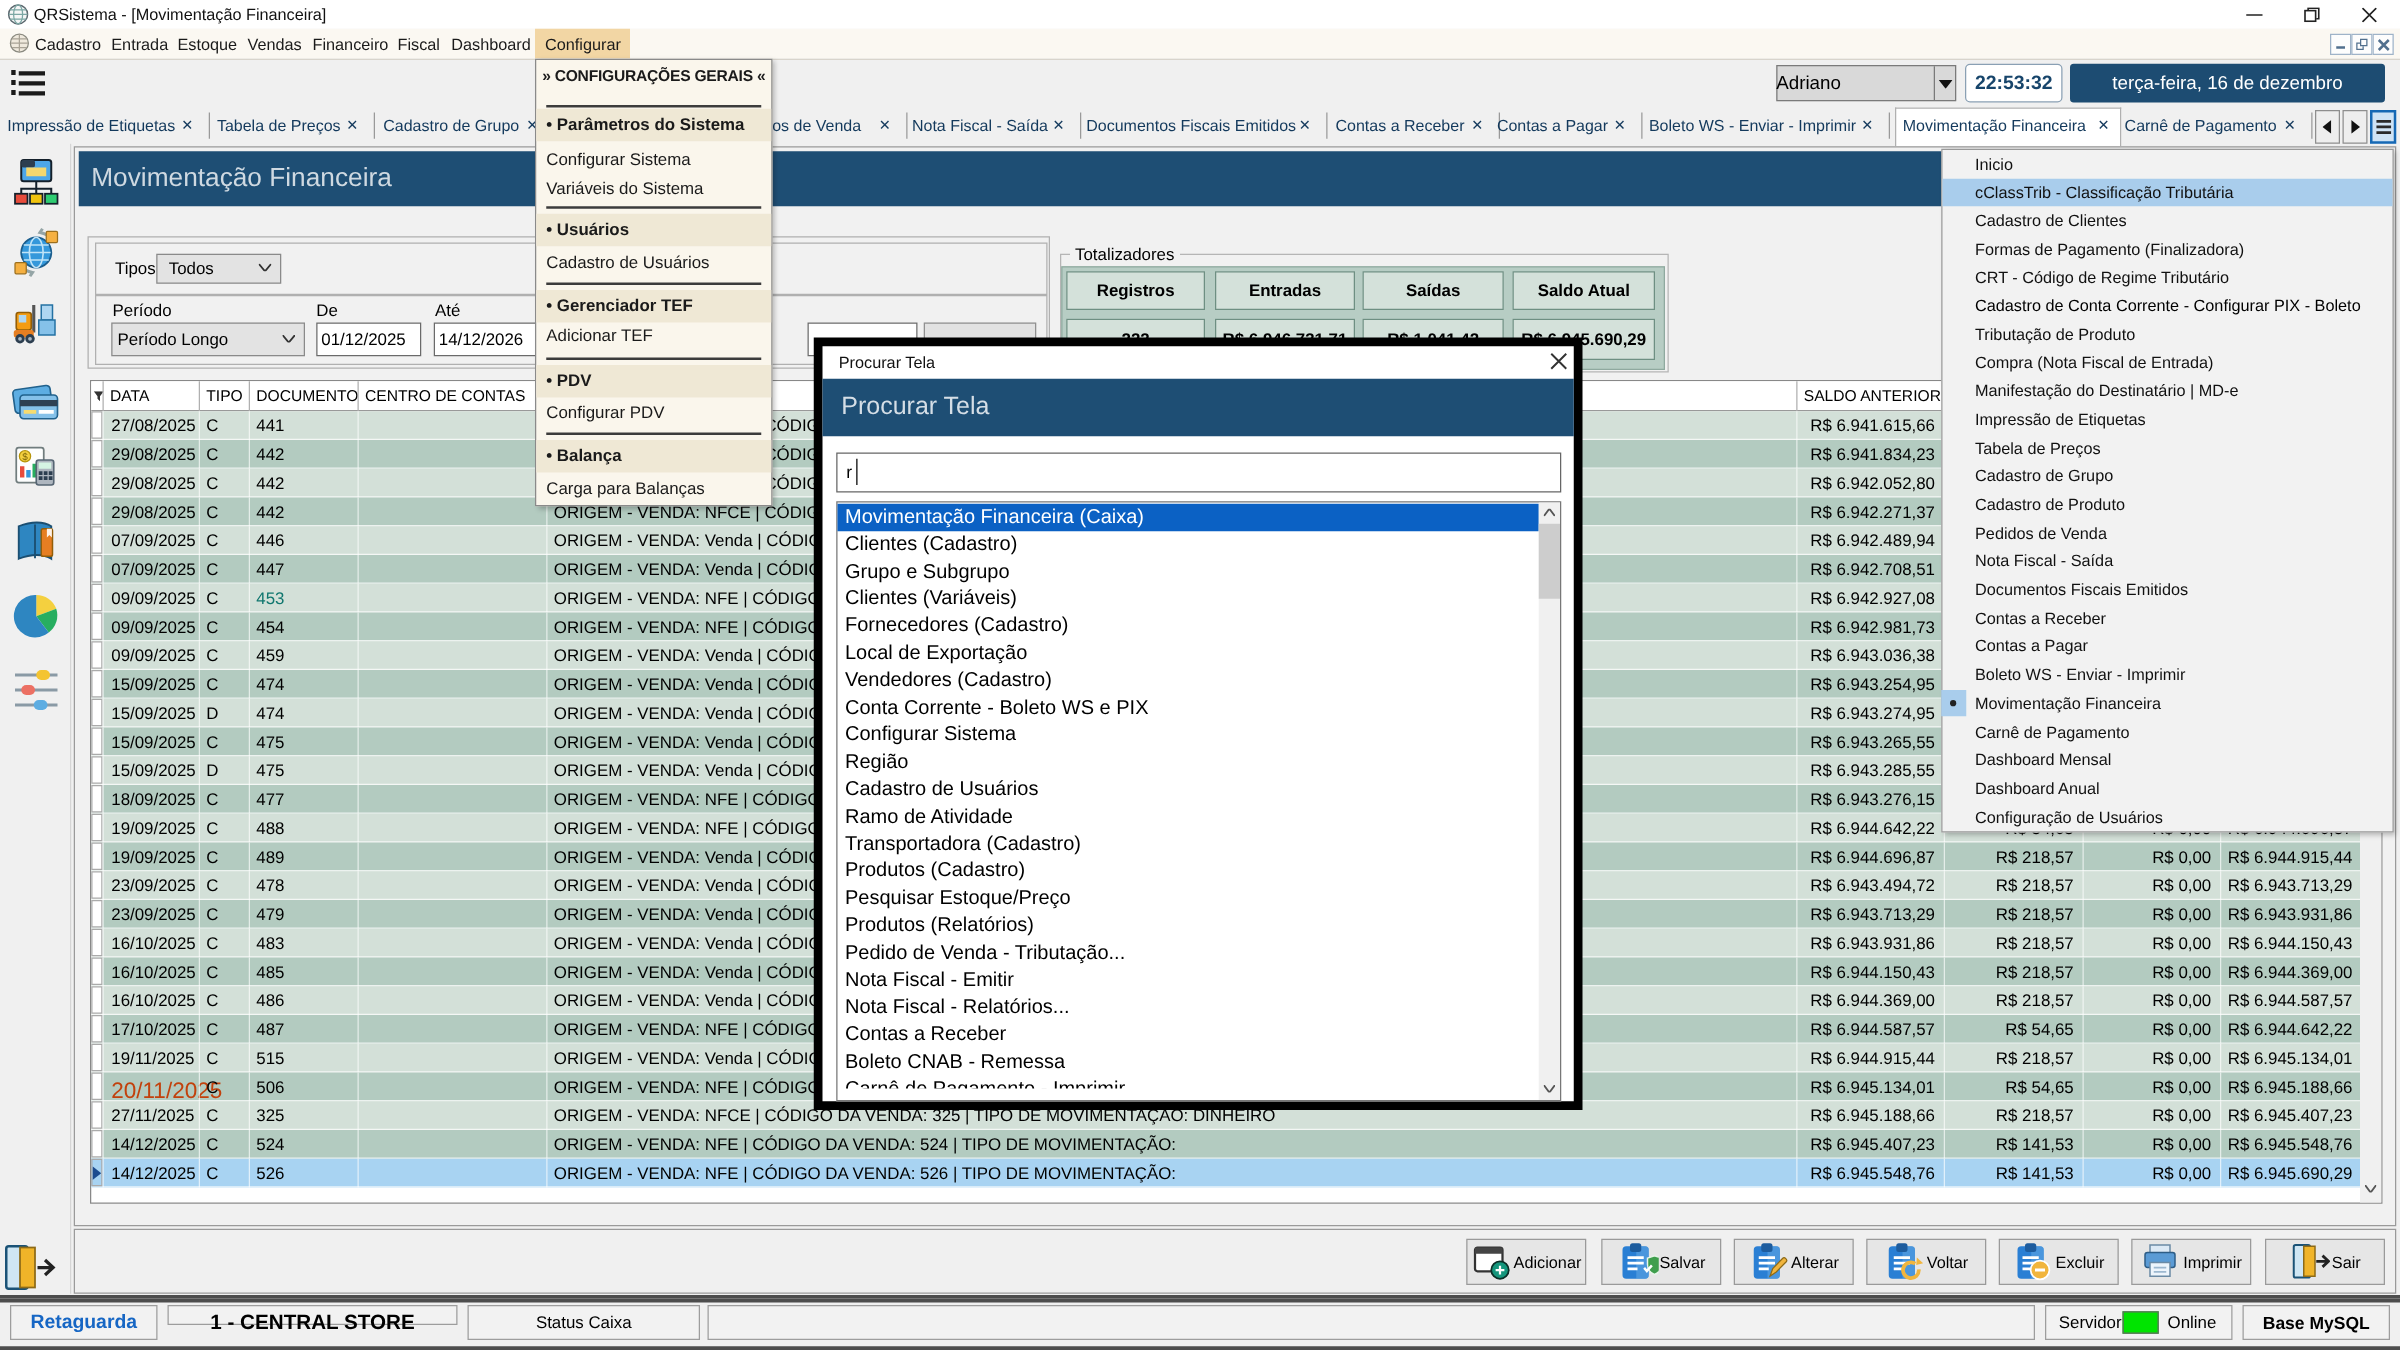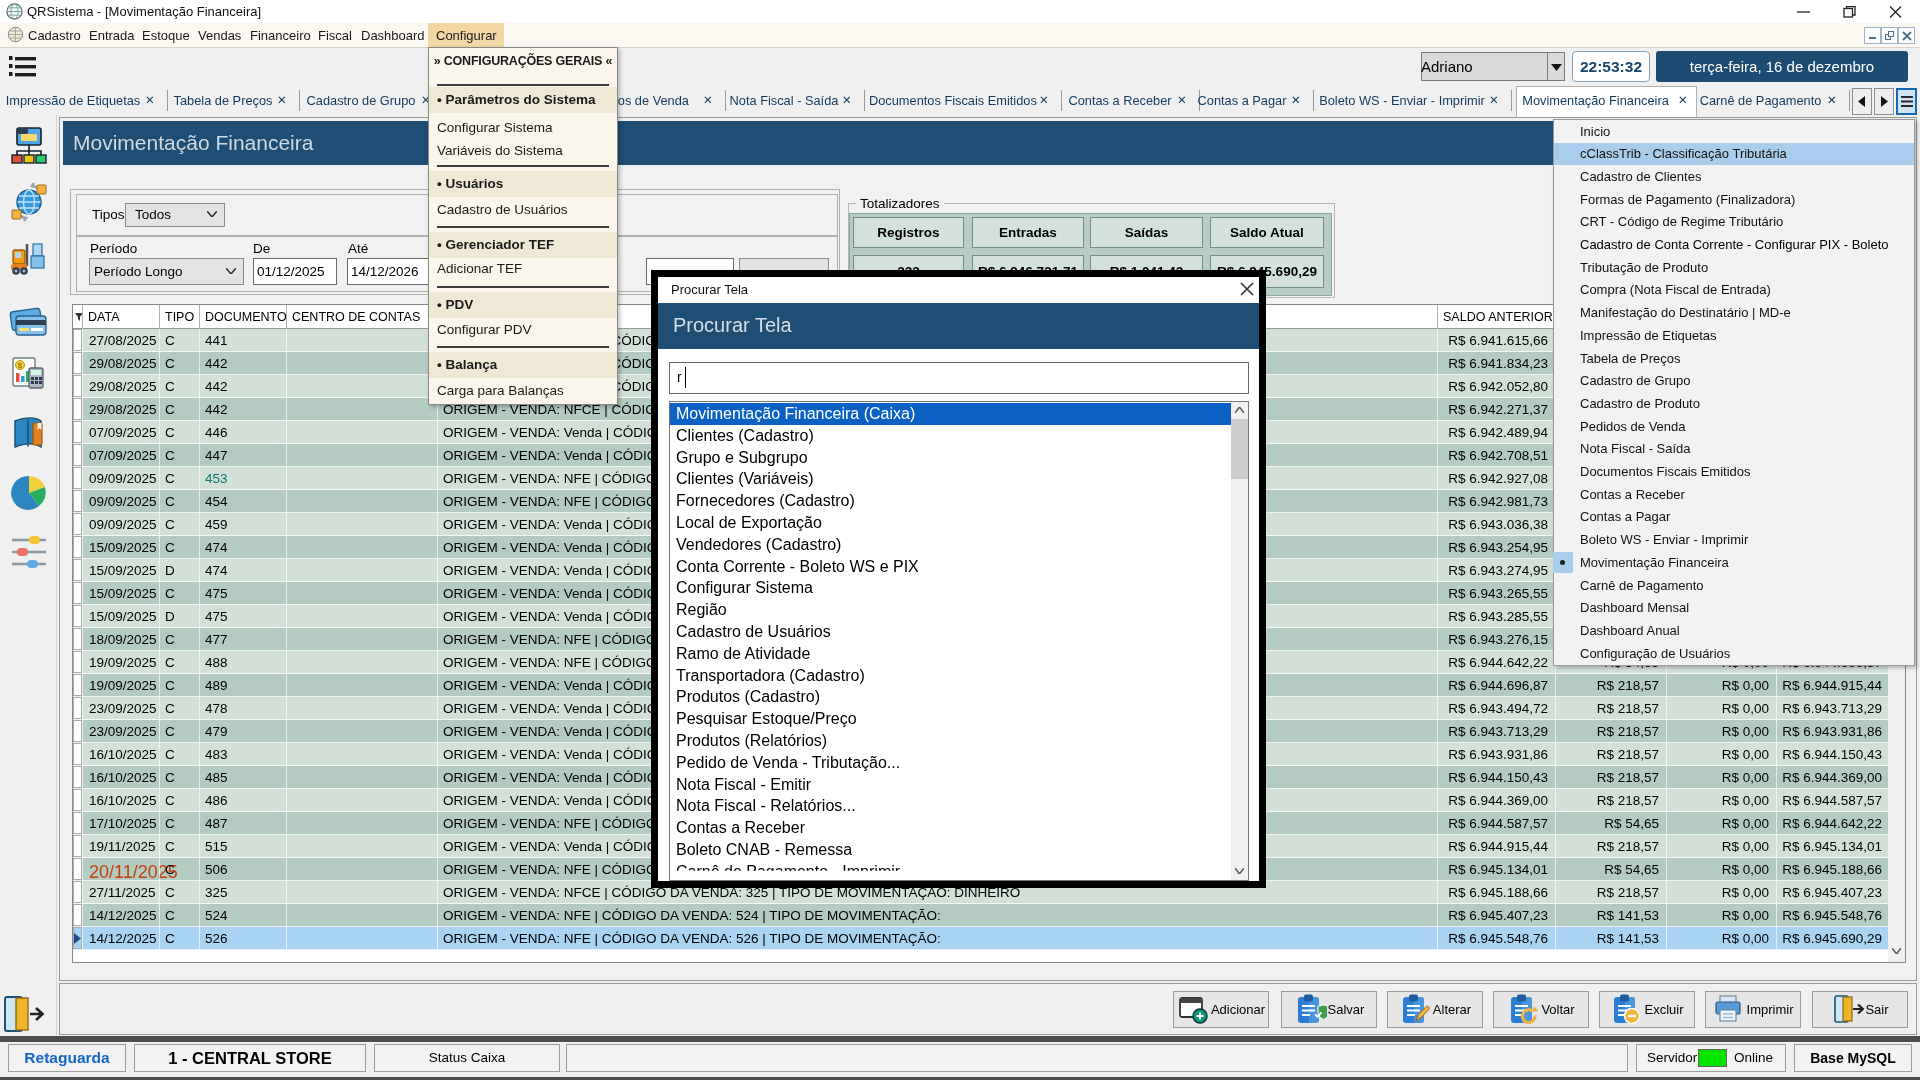--- a/index.html
+++ b/index.html
@@ -840,21 +840,21 @@
 <svg class="ab" style="left:3px;top:995px" width="52" height="38" viewBox="0 0 52 38">
     <rect x="2" y="2" width="17" height="34" rx="2" fill="#cfe6f3" stroke="#1a5276" stroke-width="2"></rect>
     <rect x="13" y="3" width="12" height="32" fill="#f0b429" stroke="#8d6a17" stroke-width="1.4"></rect>
     <path d="M27 19h12M33 13l6.5 6-6.5 6" fill="none" stroke="#222" stroke-width="2.6"></path>
   </svg>
 <div class="ab" style="left:0;top:1036px;width:1920px;height:44px;background:#f0f0f0;border-top:3px solid #4d4d4d;box-shadow:0 3px 0 #4d4d4d inset;"></div>
 <div class="ab" style="left:0;top:1077px;width:1920px;height:3px;background:#4d4d4d;"></div>
 <div class="ab" style="left:8px;top:1044px;width:118px;height:28px;background:#f2f2f2;border:1px solid #9d9d9d;">
     <div style="text-align:center;line-height:26px;font-size:15.5px;font-weight:bold;color:#1666c4;">Retaguarda</div>
   </div>
-<div class="ab" style="left:134px;top:1044px;width:232px;height:28px;background:#f2f2f2;border:1px solid #9d9d9d;">
+<div class="ab" style="left:134px;top:1044px;width:232px;height:16px;background:#f2f2f2;border:1px solid #9d9d9d;">
     <div style="text-align:center;line-height:26px;font-size:16.5px;font-weight:bold;color:#000;">1 - CENTRAL STORE</div>
   </div>
 <div class="ab" style="left:374px;top:1044px;width:186px;height:28px;background:#f2f2f2;border:1px solid #9d9d9d;">
     <div style="text-align:center;line-height:26px;font-size:13.5px;color:#000;">Status Caixa</div>
   </div>
 <div class="ab" style="left:566px;top:1044px;width:1062px;height:28px;background:#f2f2f2;border:1px solid #9d9d9d;"></div>
 <div class="ab" style="left:1636px;top:1044px;width:150px;height:28px;background:#f2f2f2;border:1px solid #9d9d9d;">
     <div style="position:absolute;left:10px;top:0;line-height:26px;font-size:13.5px;color:#000;">Servidor</div>
     <div style="position:absolute;left:61px;top:4px;width:29px;height:18px;background:#00e400;border:1px solid #666;"></div>
     <div style="position:absolute;left:97px;top:0;line-height:26px;font-size:13.5px;color:#000;">Online</div>

